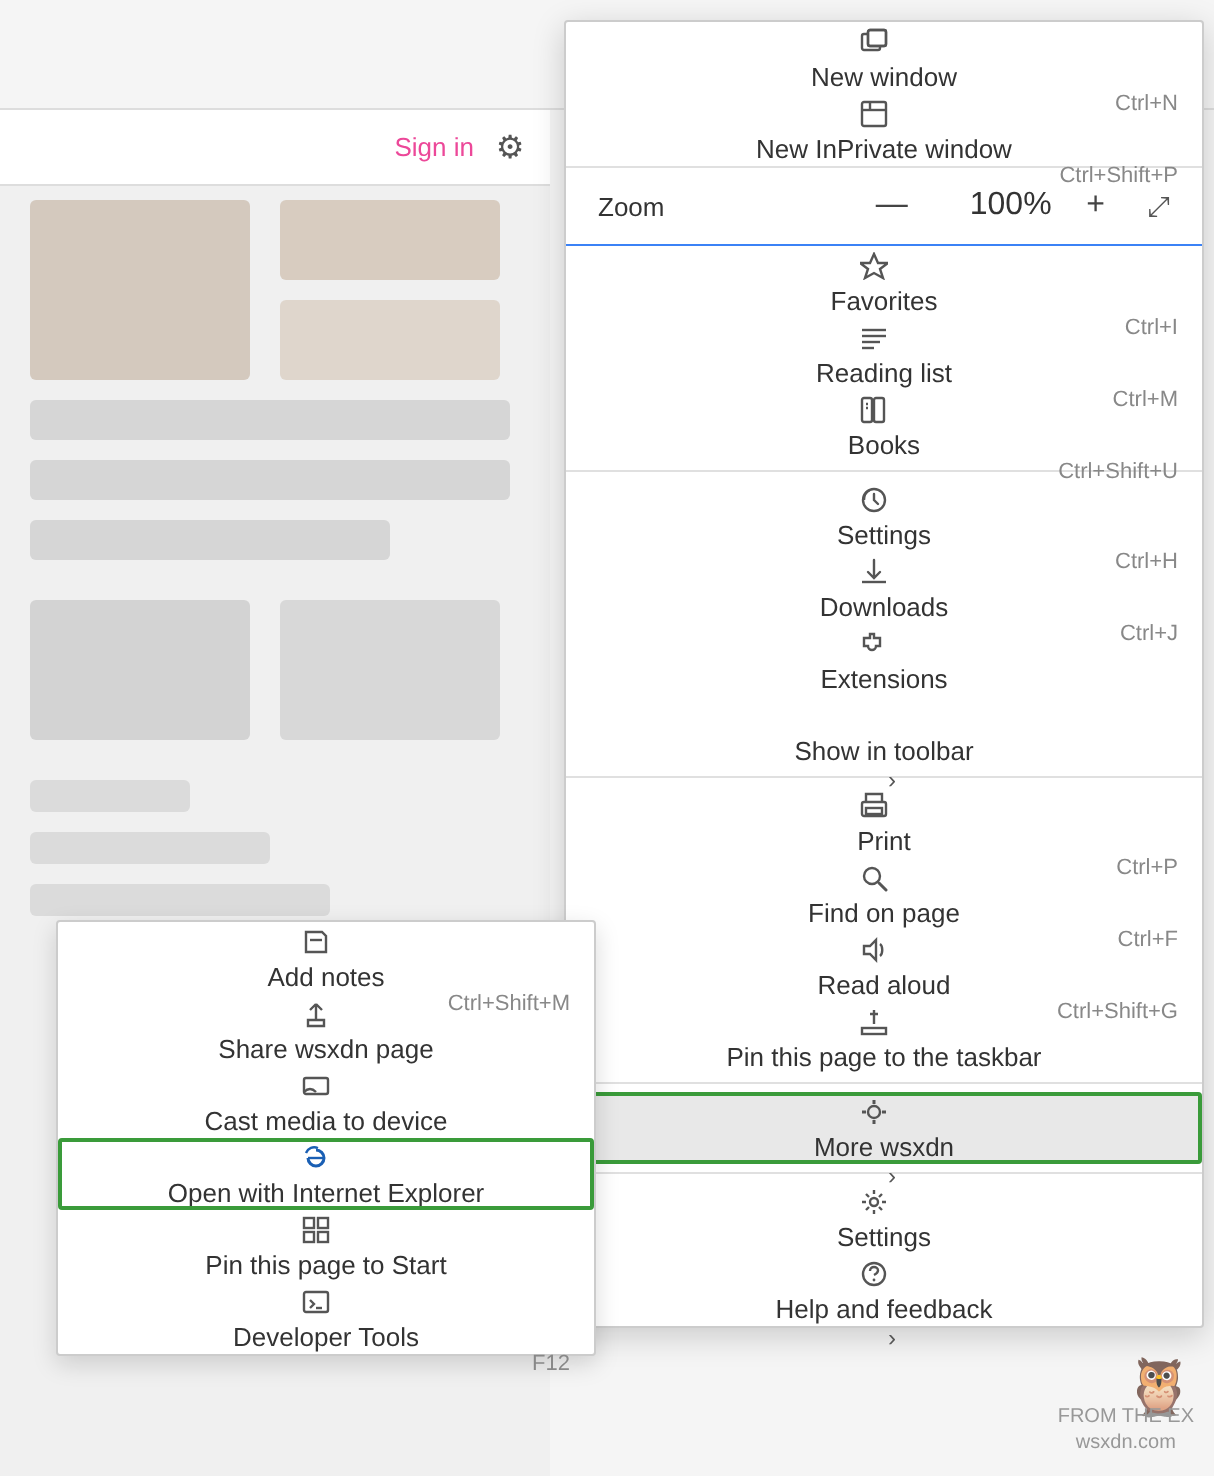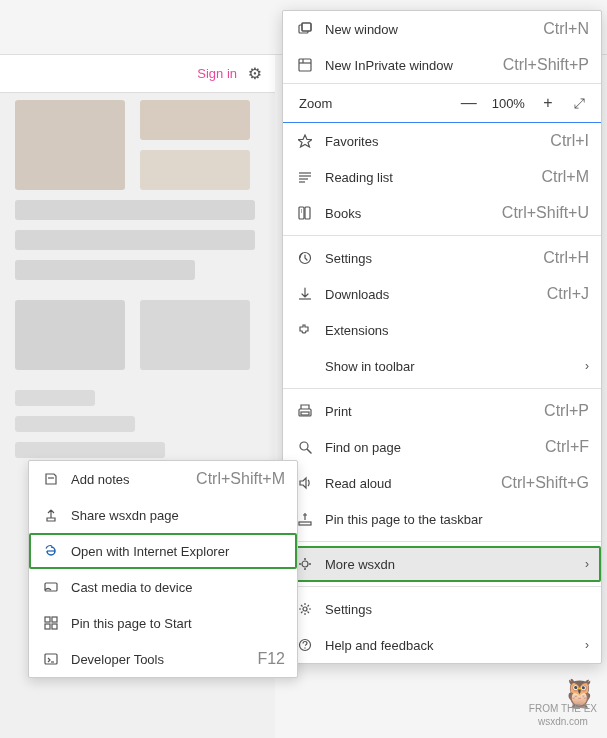--- a/index.html
+++ b/index.html
@@ -99,41 +99,42 @@
     }
 
     .menu-item {
       display: flex;
       align-items: center;
       height: 36px;
       padding: 0 12px;
       cursor: pointer;
       color: #333;
       position: relative;
+      flex-direction: column;
     }
 
     .menu-item-icon {
       width: 20px;
       height: 20px;
       display: flex;
       align-items: center;
       justify-content: center;
       margin-right: 10px;
       font-size: 14px;
       color: #555;
       flex-shrink: 0;
     }
 
     .menu-item-label {
       flex: 1;
       font-size: 13px;
     }
 
     .menu-item-shortcut {
-      font-size: 16px;
+      font-size: 11px;
       color: #888;
       margin-left: auto;
     }
 
     .menu-item-arrow {
       font-size: 12px;
       color: #555;
       margin-left: 8px;
     }
 
@@ -171,24 +172,25 @@
       display: flex;
       align-items: center;
       justify-content: center;
       cursor: pointer;
       font-size: 16px;
       color: #444;
       border-radius: 2px;
     }
 
     .zoom-value {
-      font-size: 13px;
+      font-size: 16px;
       color: #333;
       min-width: 35px;
       text-align: center;
+      margin-left: 17px;
     }
 
     .zoom-expand {
       font-size: 14px;
       color: #555;
       cursor: pointer;
       margin-left: 4px;
     }
 
     
@@ -329,40 +331,40 @@
     <span class="menu-item-shortcut">Ctrl+Shift+M</span>
   </div>
   <div class="menu-item">
     <div class="menu-item-icon">
       <svg width="14" height="14" viewBox="0 0 14 14" fill="none">
         <path d="M7 2 L10 5 M7 2 L4 5 M7 2 V10 M3 10 H11 V13 H3 Z" stroke="#555" stroke-width="1.2" fill="none"></path>
       </svg>
     </div>
     <span class="menu-item-label">Share wsxdn page</span>
   </div>
+  <div class="menu-item">
+    <div class="menu-item-icon">
+      <svg width="14" height="14" viewBox="0 0 14 14" fill="none">
+        <rect x="1" y="3" width="12" height="8" rx="1" stroke="#555" stroke-width="1.2" fill="none"></rect>
+        <path d="M1 10 Q4 7 7 10" stroke="#555" stroke-width="1.2" fill="none"></path>
+      </svg>
+    </div>
+    <span class="menu-item-label">Cast media to device</span>
+  </div>
+
   <div class="menu-item green-highlight">
     <div class="menu-item-icon">
 
       <svg width="14" height="14" viewBox="0 0 14 14" fill="none">
         <path d="M7 3C9.2 3 11 4.8 11 7C11 9.2 9.2 11 7 11C4.8 11 3 9.2 3 7" stroke="#1a5fb4" stroke-width="1.5" fill="none"></path>
         <path d="M3 7 L11 7" stroke="#1a5fb4" stroke-width="1.2"></path>
         <path d="M2 4.5 C3 2 5.5 1 8 2" stroke="#1a5fb4" stroke-width="1.2" fill="none"></path>
       </svg>
     </div>
     <span class="menu-item-label">Open with Internet Explorer</span>
-  </div>
-
-  <div class="menu-item">
-    <div class="menu-item-icon">
-      <svg width="14" height="14" viewBox="0 0 14 14" fill="none">
-        <rect x="1" y="3" width="12" height="8" rx="1" stroke="#555" stroke-width="1.2" fill="none"></rect>
-        <path d="M1 10 Q4 7 7 10" stroke="#555" stroke-width="1.2" fill="none"></path>
-      </svg>
-    </div>
-    <span class="menu-item-label">Cast media to device</span>
   </div>
   <div class="menu-item">
     <div class="menu-item-icon">
       <svg width="14" height="14" viewBox="0 0 14 14" fill="none">
         <rect x="1" y="1" width="5" height="5" stroke="#555" stroke-width="1.2" fill="none"></rect>
         <rect x="8" y="1" width="5" height="5" stroke="#555" stroke-width="1.2" fill="none"></rect>
         <rect x="1" y="8" width="5" height="5" stroke="#555" stroke-width="1.2" fill="none"></rect>
         <rect x="8" y="8" width="5" height="5" stroke="#555" stroke-width="1.2" fill="none"></rect>
       </svg>
     </div>

